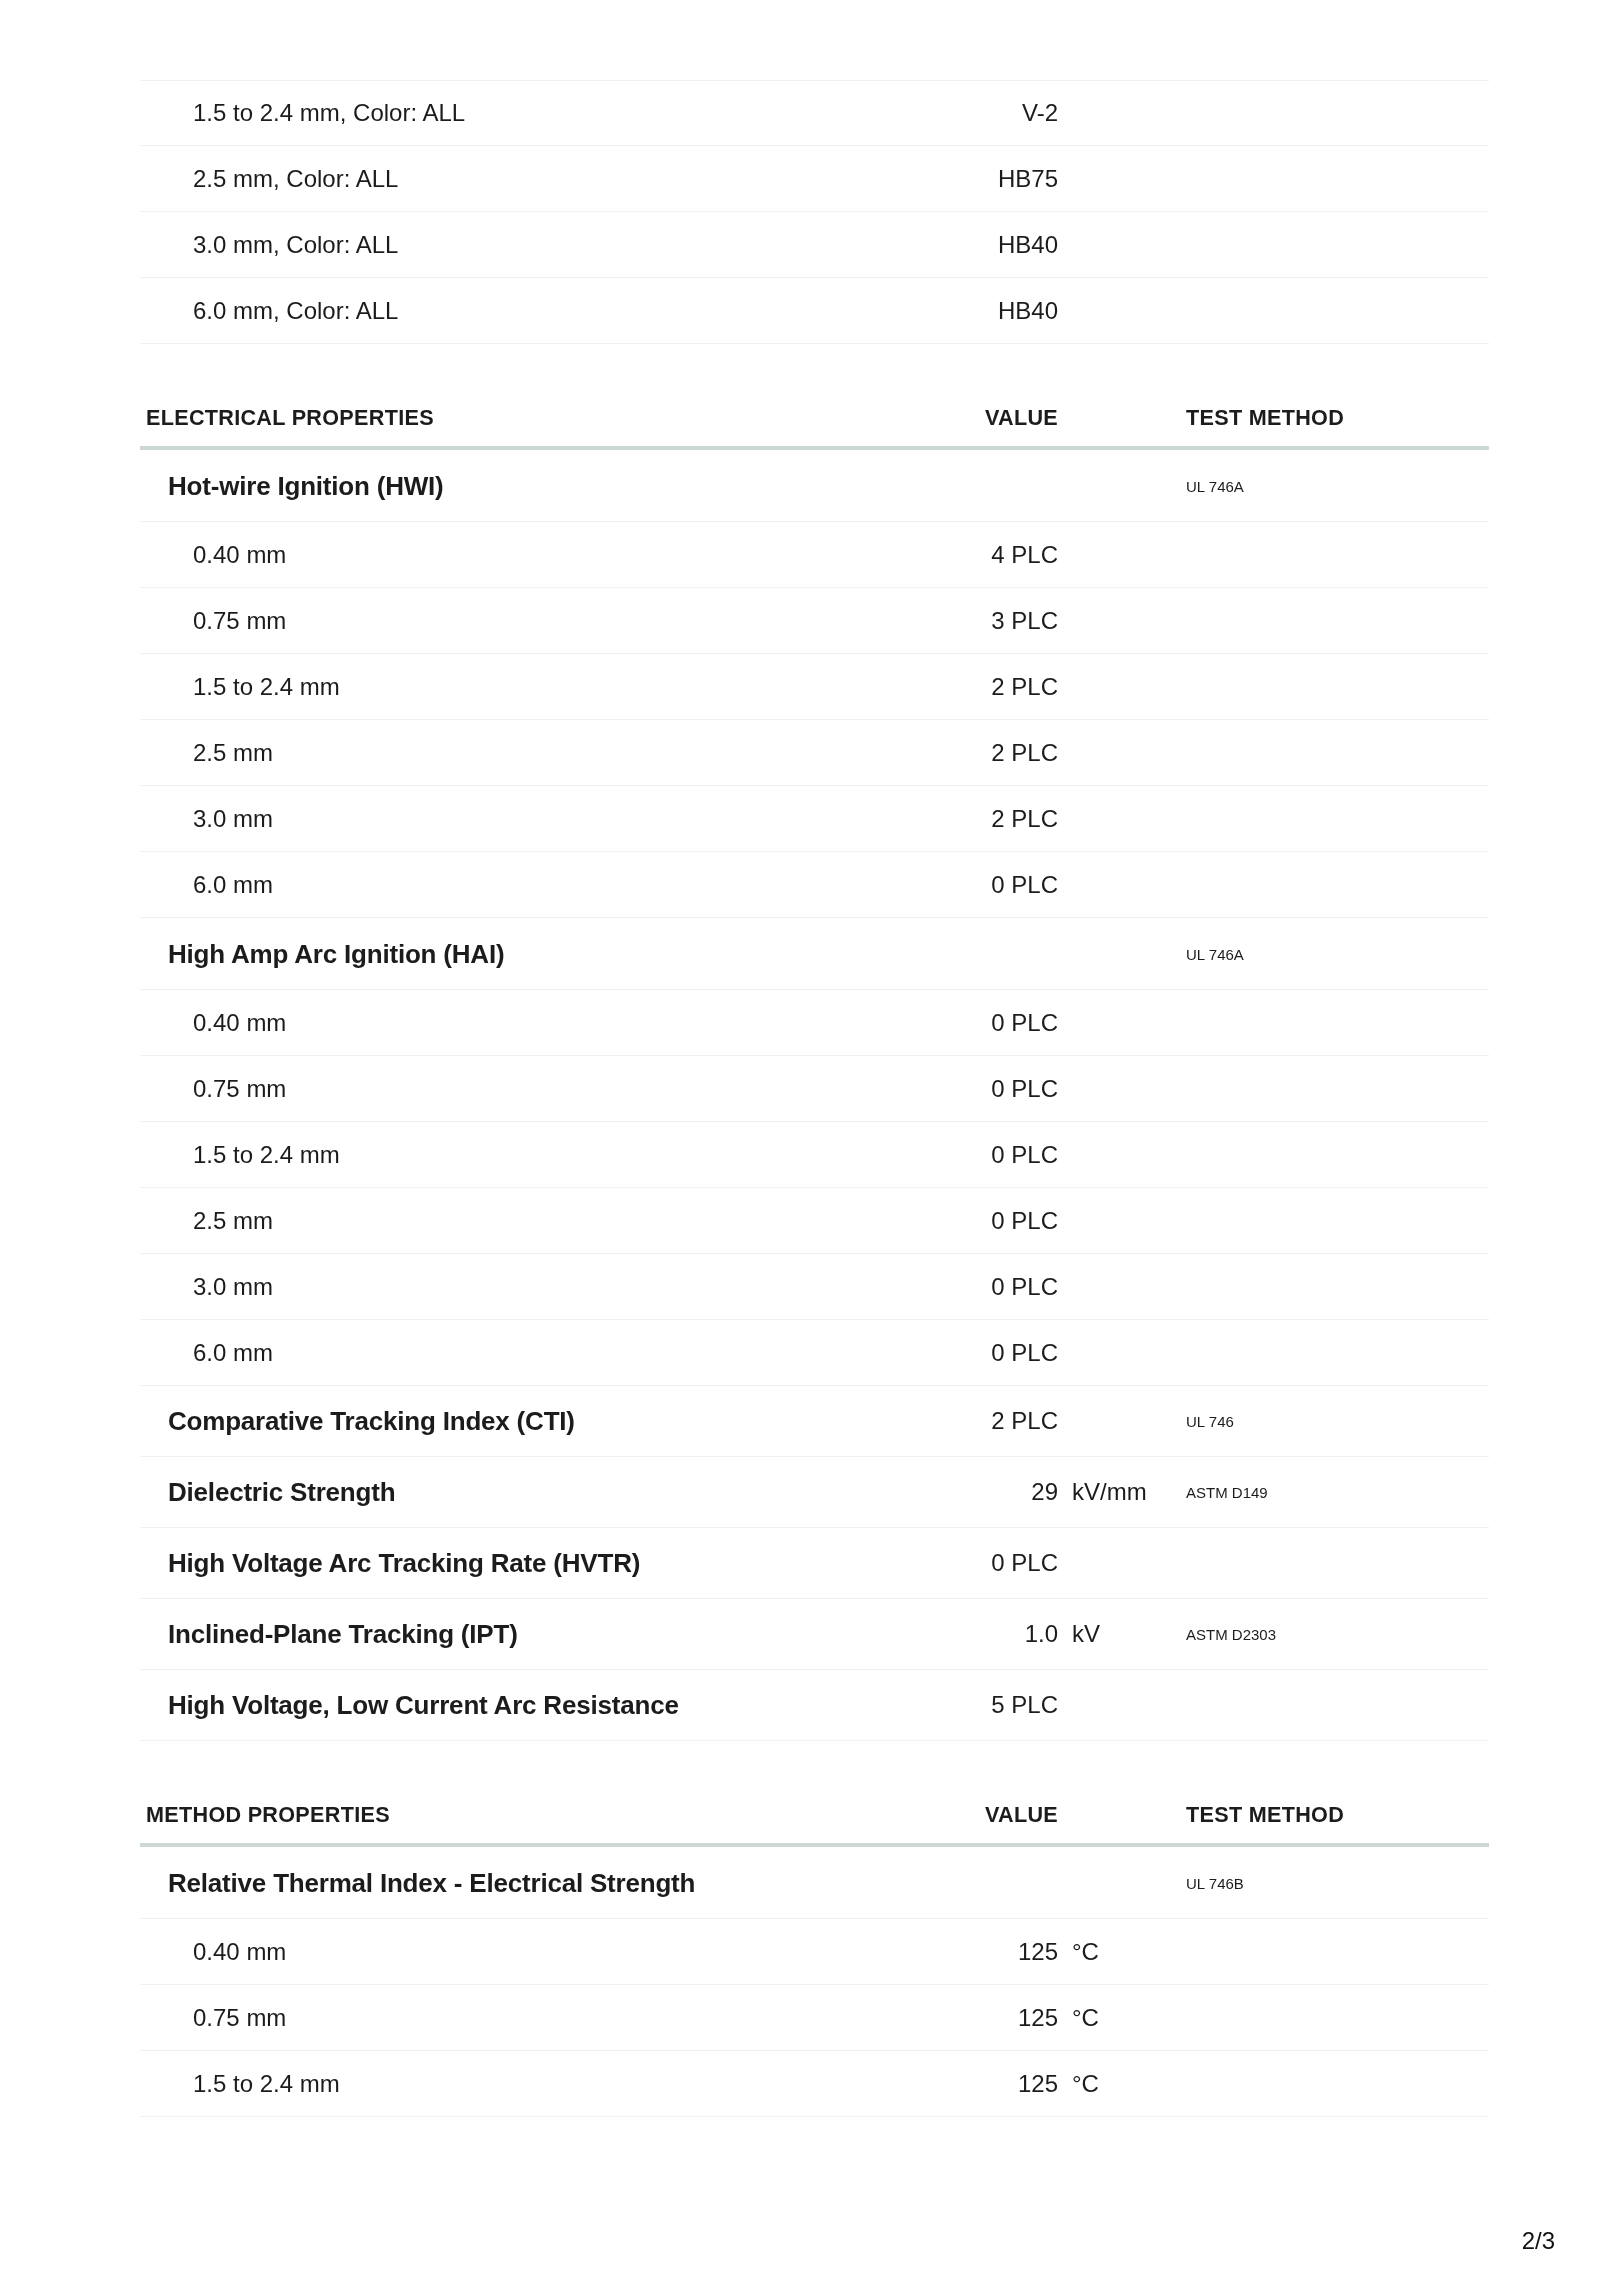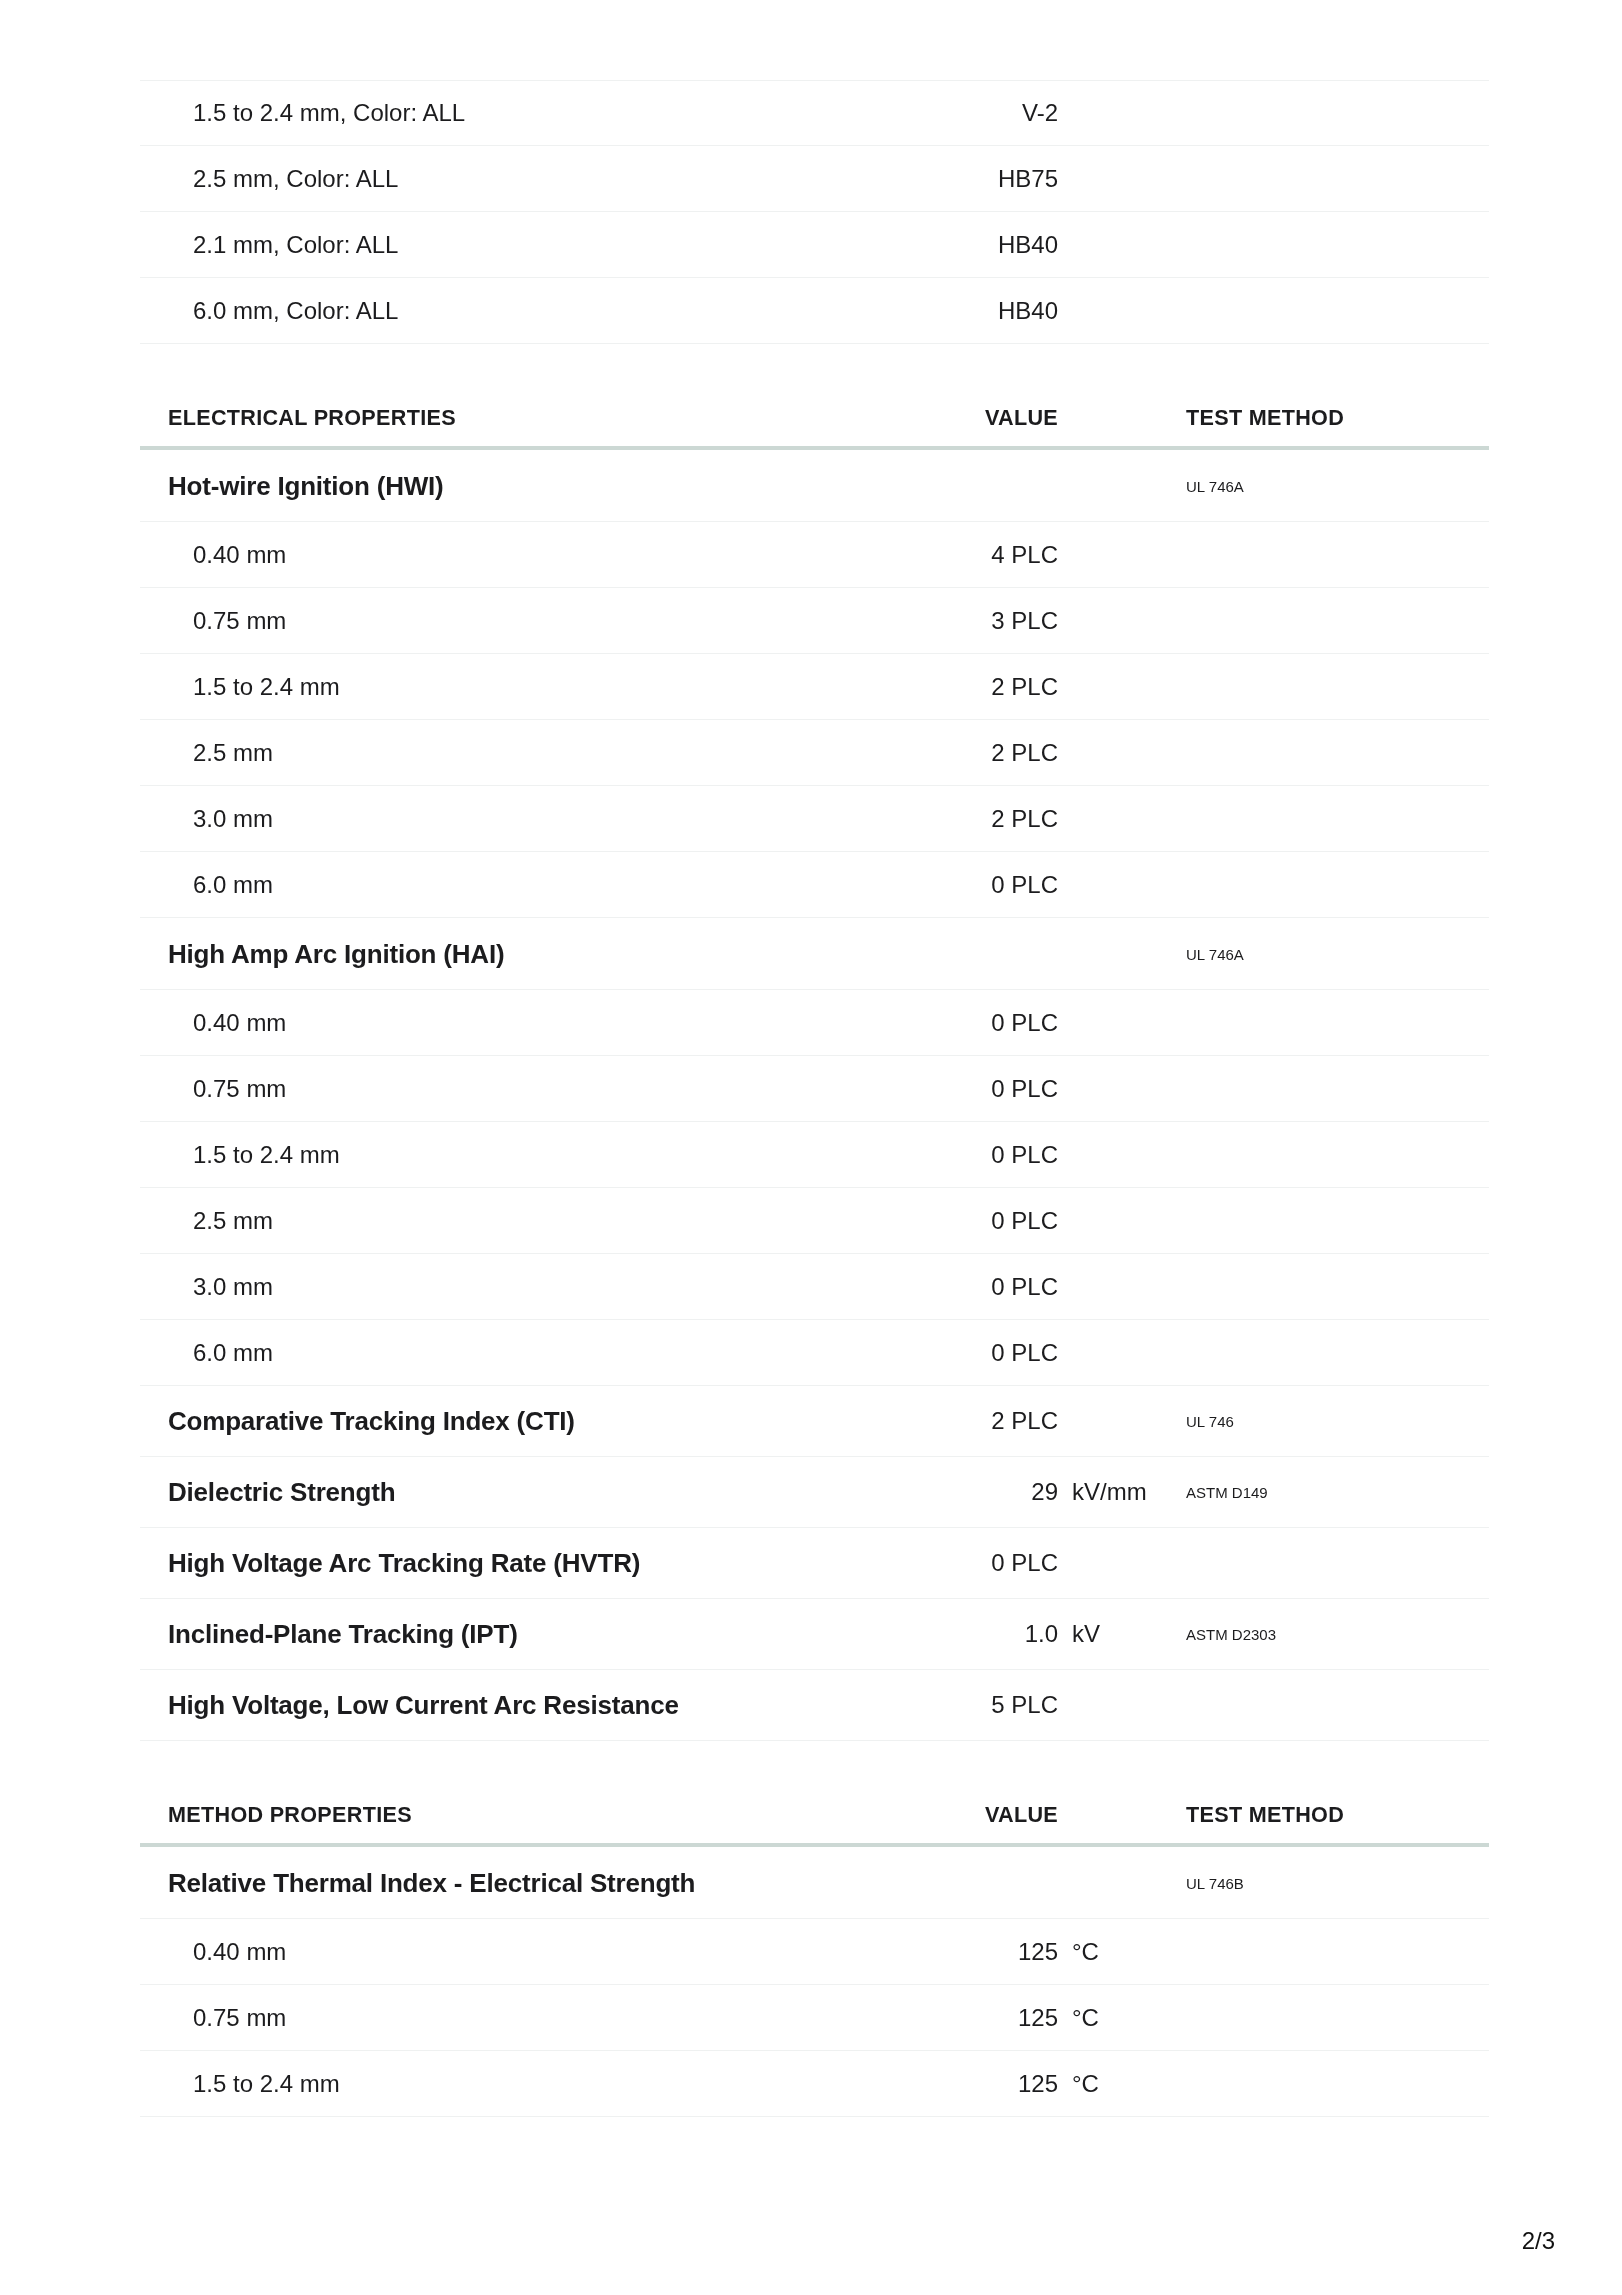--- a/index.html
+++ b/index.html
@@ -34,21 +34,21 @@
     height:60px;
     border-bottom:4.6px solid var(--accent);
   }
   .sh-title, .sh-value, .sh-method {
     position:absolute; top:50%;
     transform:translateY(-50%);
     font-size:21.6px; font-weight:bold;
     letter-spacing:0.3px;
     white-space:nowrap;
   }
-  .sh-title  { left:28px; }
+  .sh-title  { left:6px; }
   .sh-value  { left:686px; width:232px; text-align:right; }
   .sh-method { left:1046px; }
 
   .row {
     position:relative;
     border-bottom:1.5px solid var(--divider);
   }
   .row.sub      { height:66px; }
   .row.group    { height:72px; }
   .row.property { height:71px; }
@@ -87,21 +87,21 @@
       <div class="table-section">
         <div class="row sub">
           <div class="cell label">1.5 to 2.4 mm, Color: ALL</div>
           <div class="cell value">V-2</div>
         </div>
         <div class="row sub">
           <div class="cell label">2.5 mm, Color: ALL</div>
           <div class="cell value">HB75</div>
         </div>
         <div class="row sub">
-          <div class="cell label">2.1 mm, Color: ALL</div>
+          <div class="cell label">3.0 mm, Color: ALL</div>
           <div class="cell value">HB40</div>
         </div>
         <div class="row sub">
           <div class="cell label">6.0 mm, Color: ALL</div>
           <div class="cell value">HB40</div>
         </div>
       </div>
       <div class="table-section">
         <div class="section-header">
           <div class="sh-title">ELECTRICAL PROPERTIES</div>

